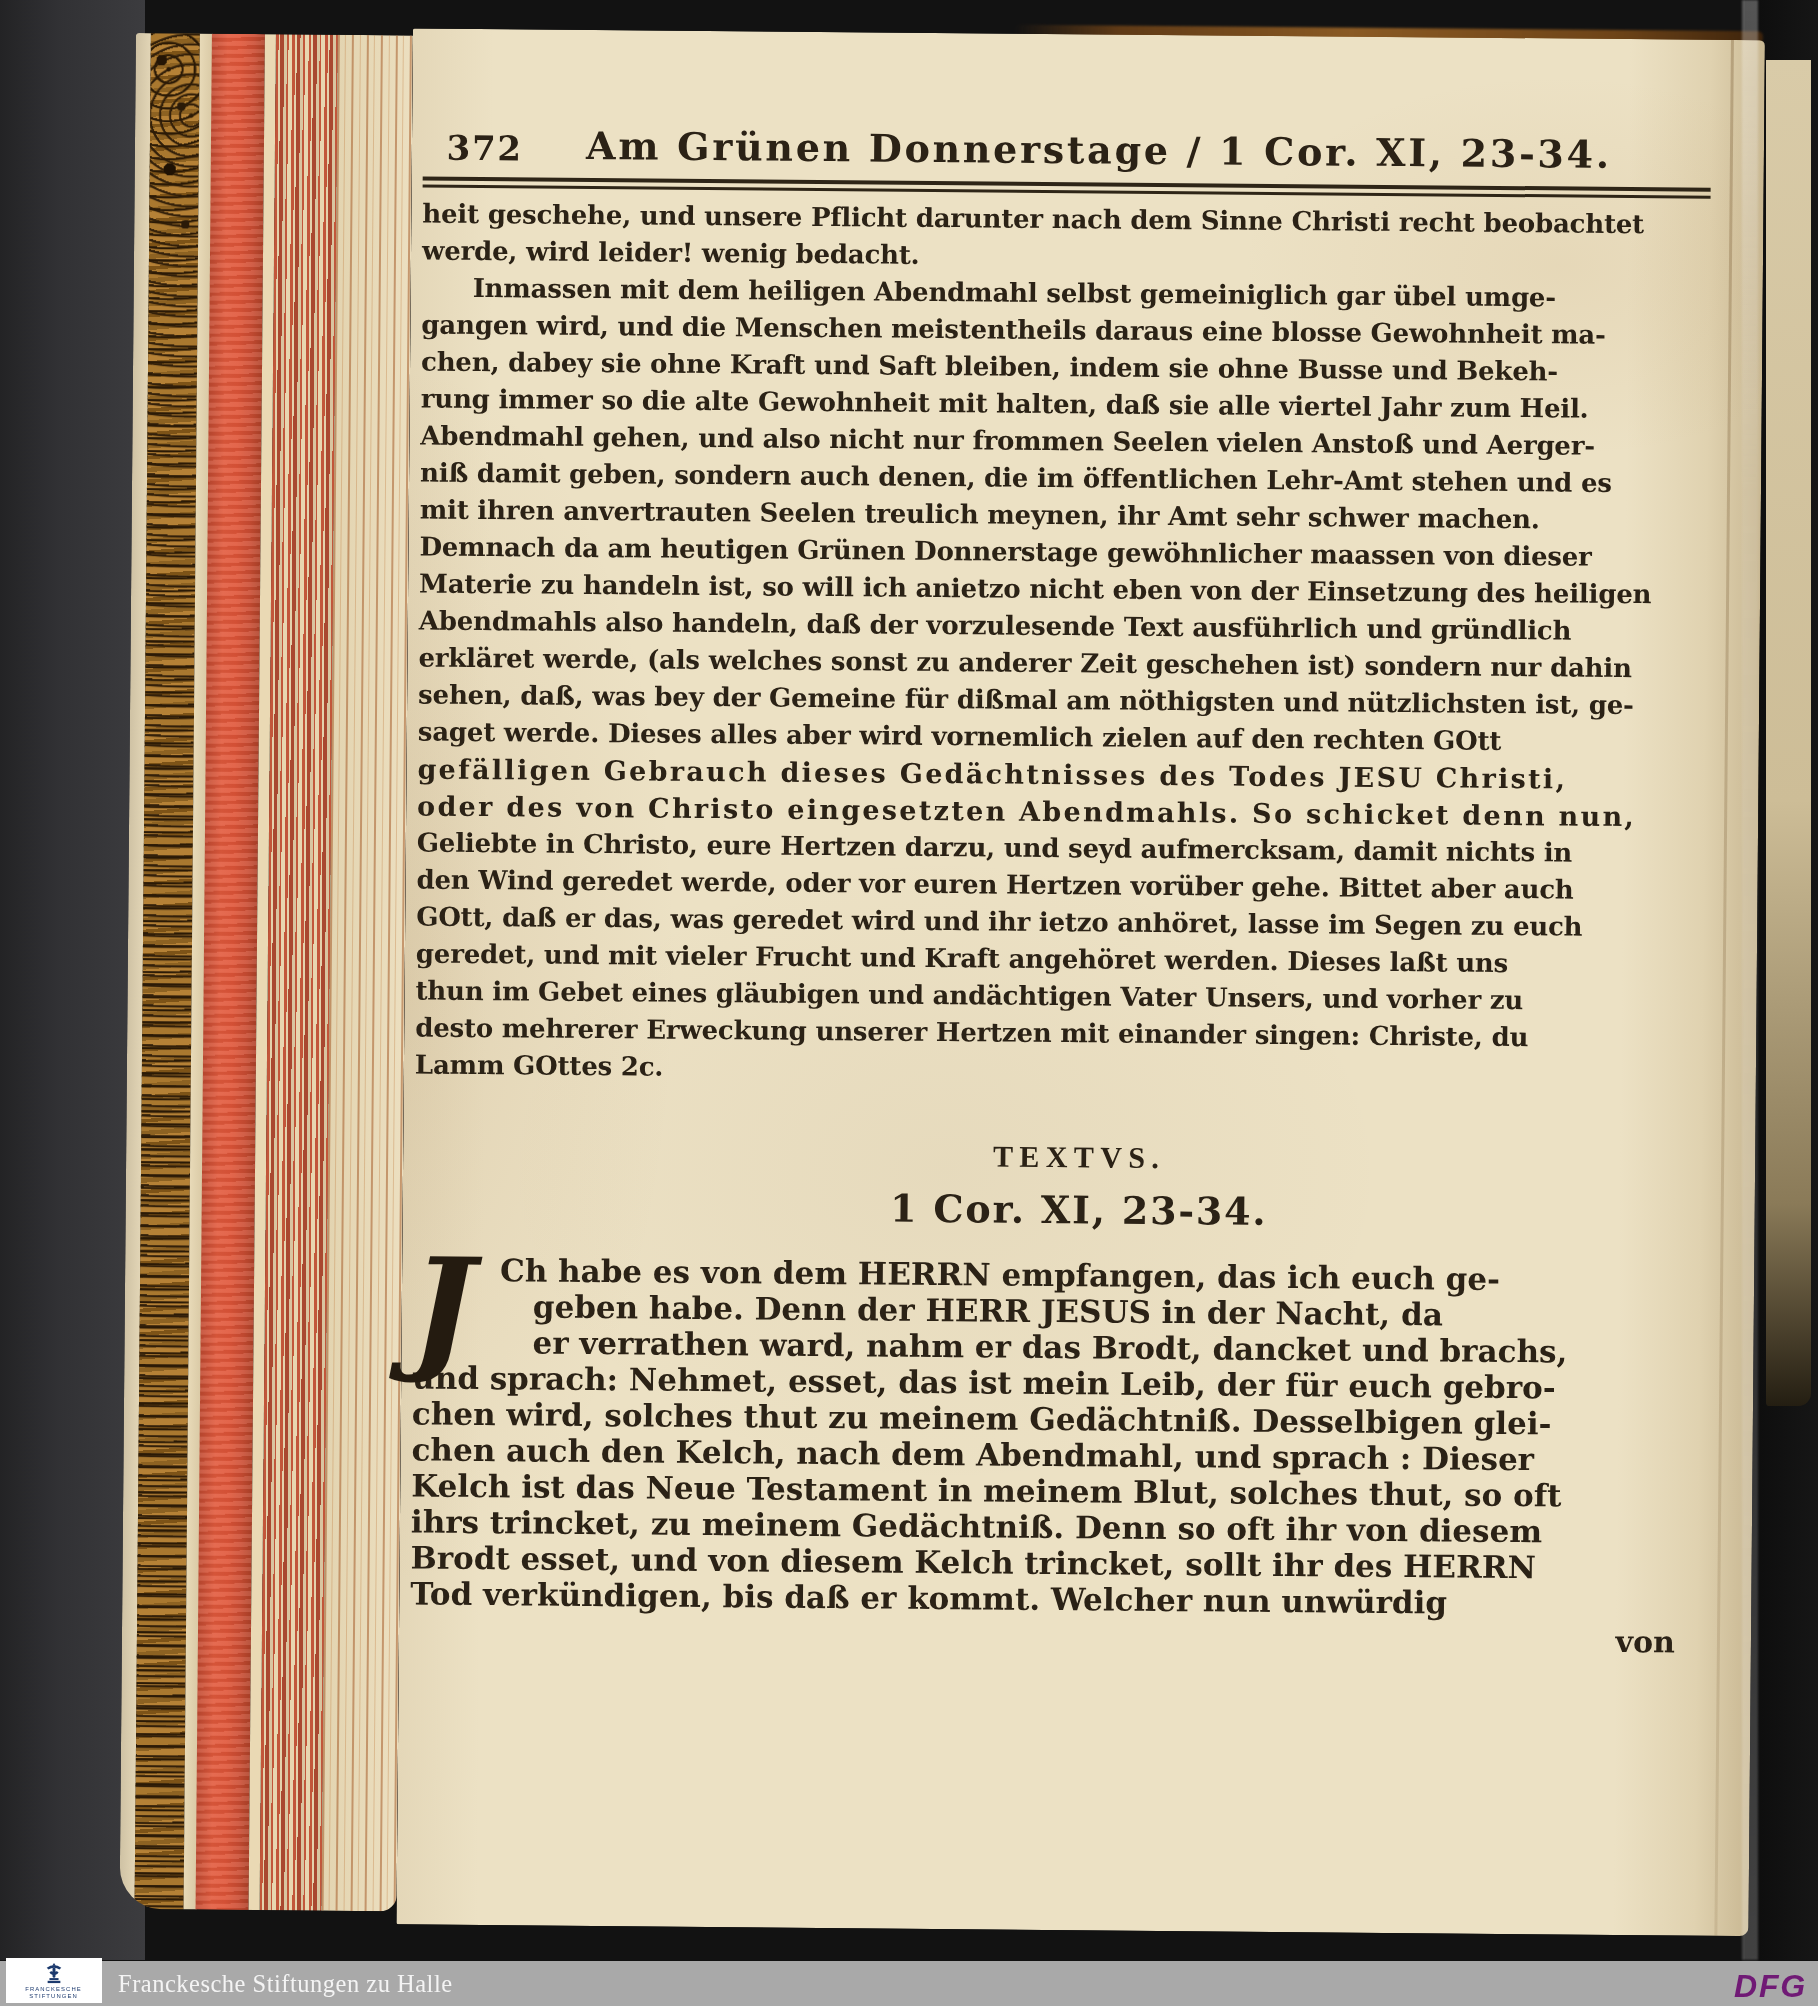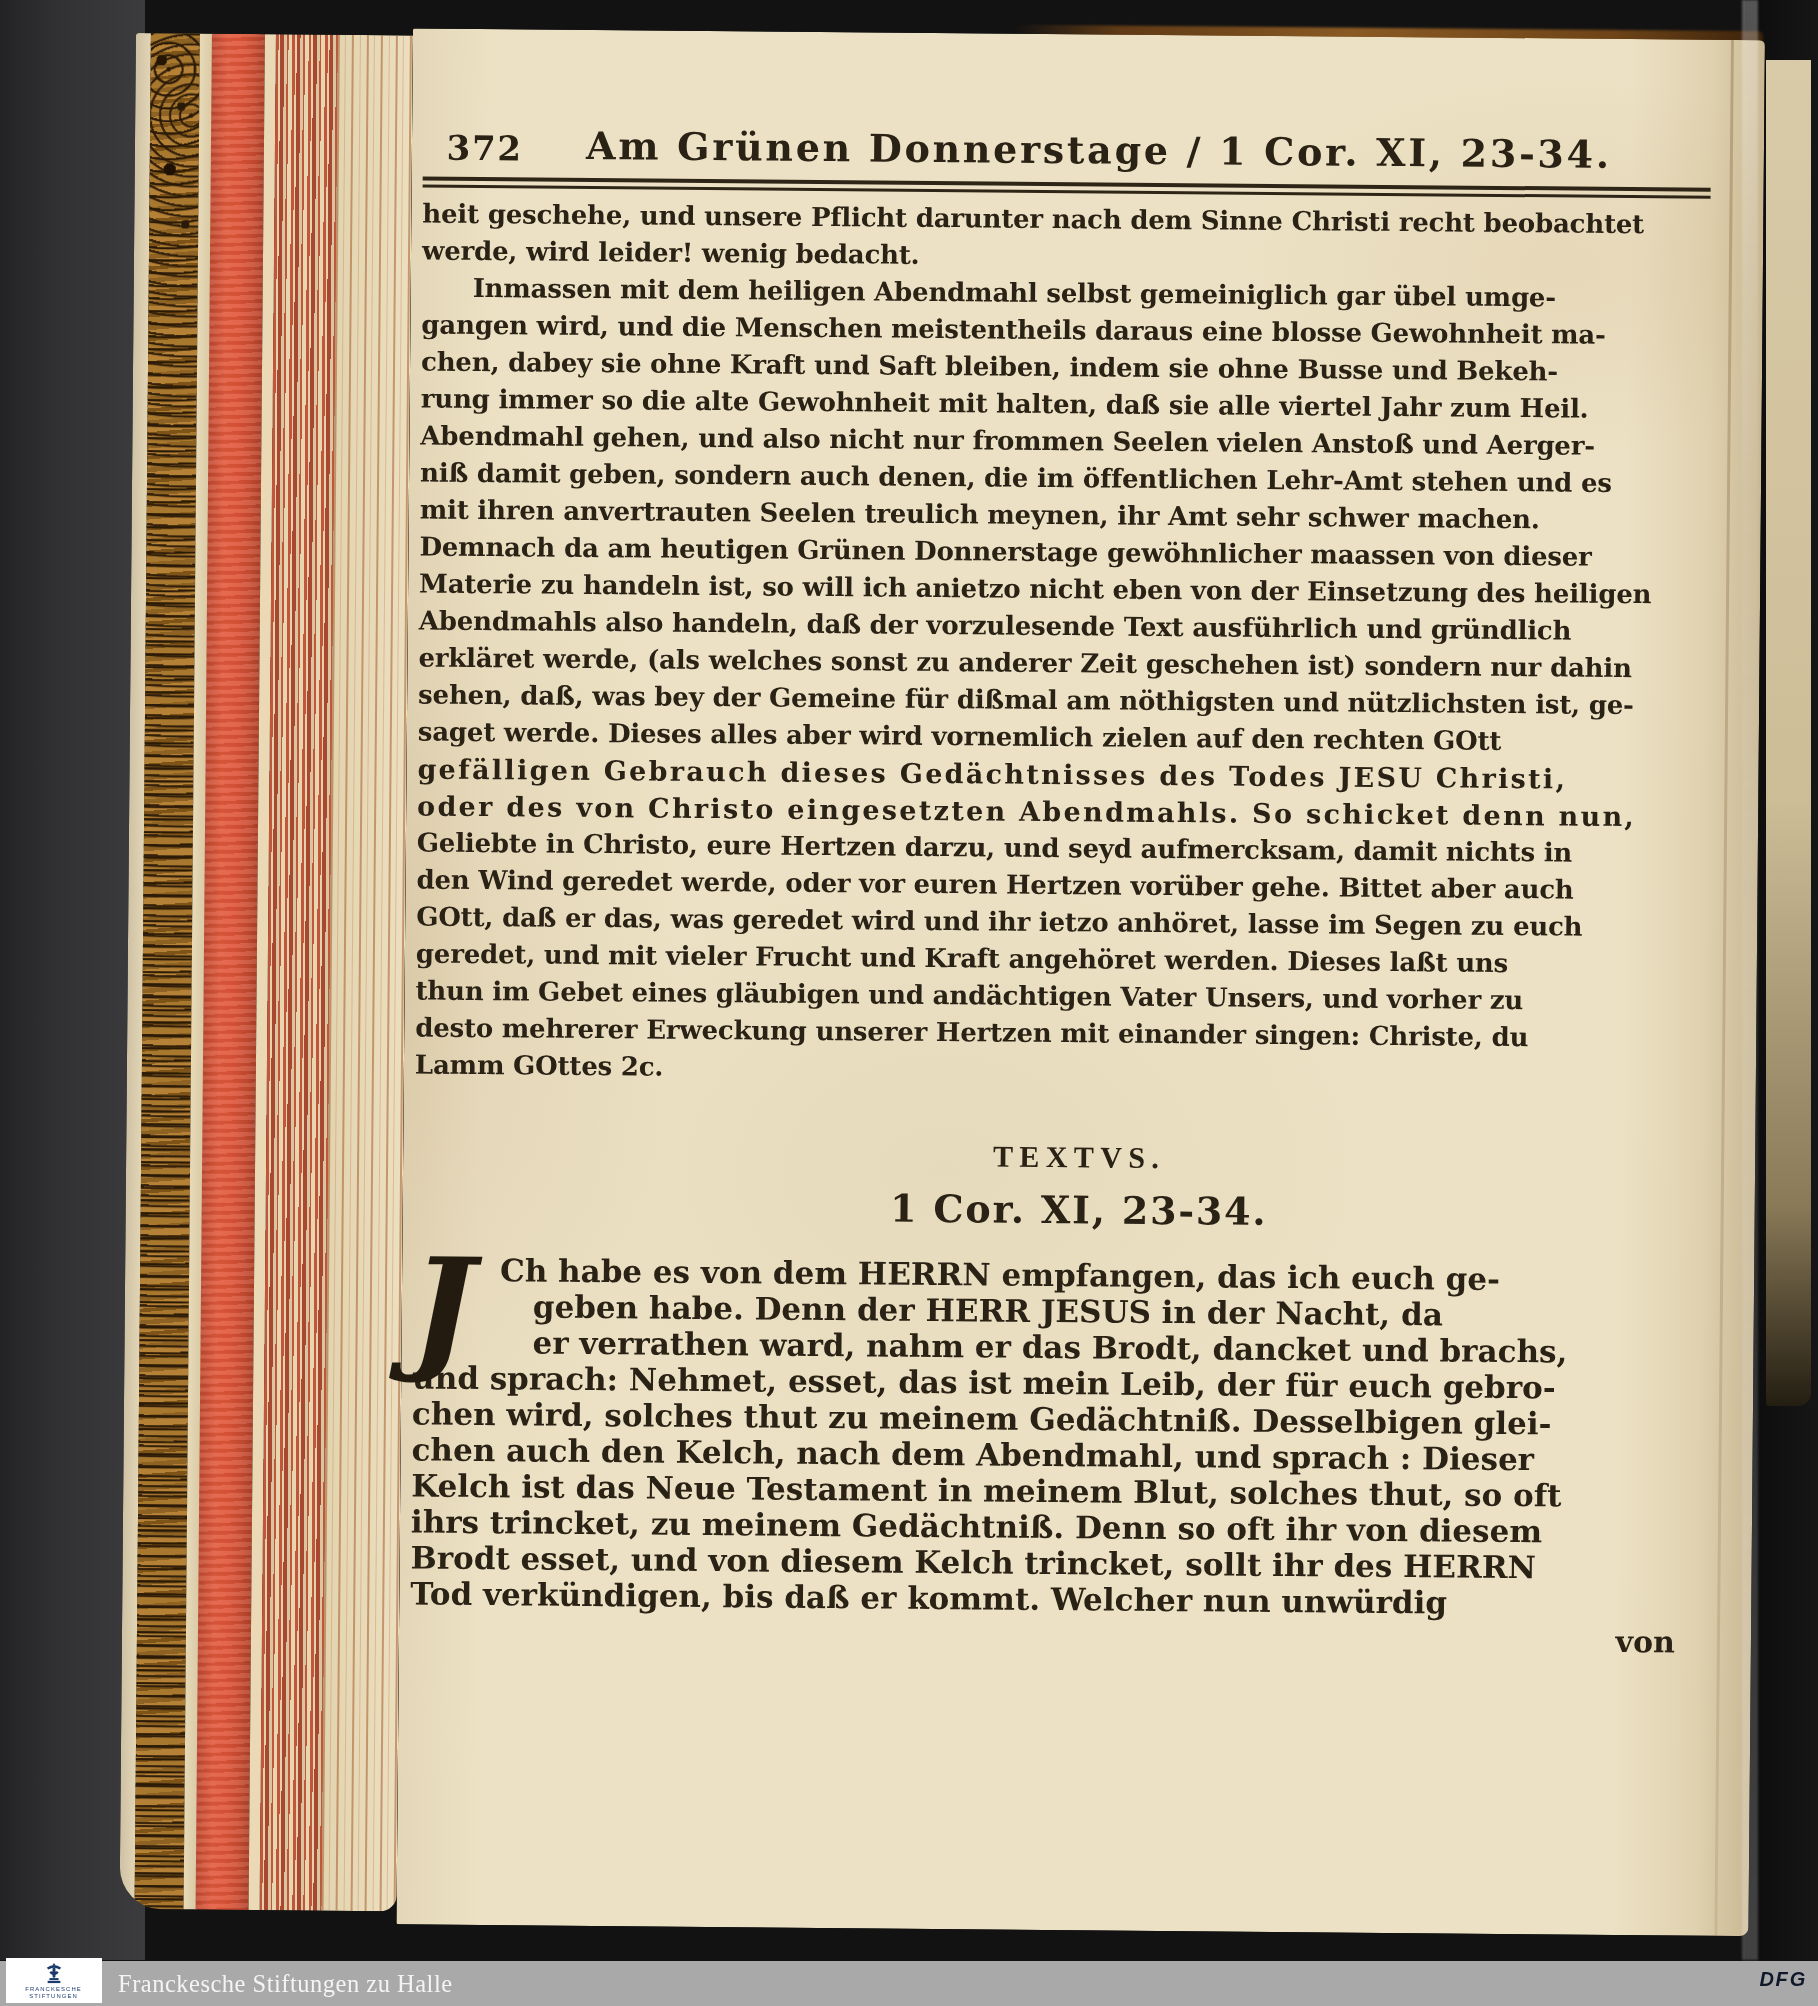--- a/index.html
+++ b/index.html
@@ -114,21 +114,21 @@
   }
   .logo-caption{font-family:"Liberation Sans",sans-serif;font-size:5.9px;line-height:6.4px;
     color:var(--logo-blue);letter-spacing:1.1px;text-align:center;}
   .institution{
     position:absolute;left:118px;top:0;height:32px;line-height:45px;
     font-family:"Liberation Serif",serif;font-size:24.5px;color:#f4f4f4;letter-spacing:0.5px;text-align:center;
   }
   .dfg{
     position:absolute;right:11px;top:7.3px;
     font-family:"Liberation Sans",sans-serif;font-weight:bold;font-style:italic;
-    font-size:20px;color:#0f172a;letter-spacing:1.8px;
+    font-size:32px;color:#701a75;letter-spacing:1.8px;
   }
 </style>
 </head>
 <body>
 
 <div class="backdrop-left"></div>
 <div class="backdrop-right"></div>
 
 <div class="book">
   <div class="top-edge-brown"></div>

